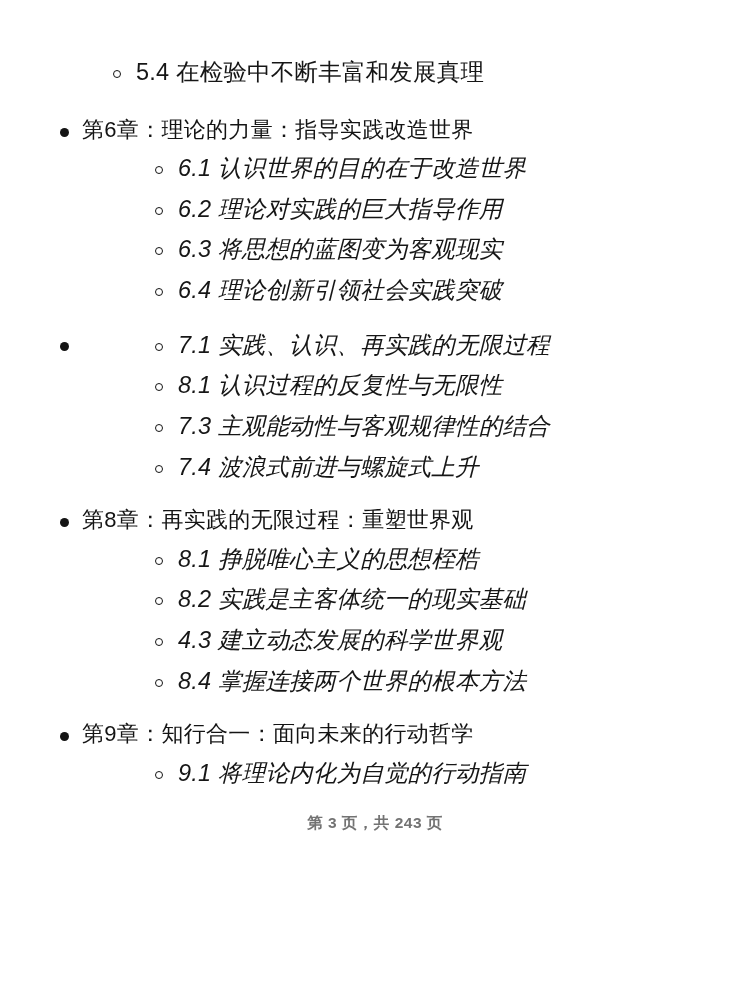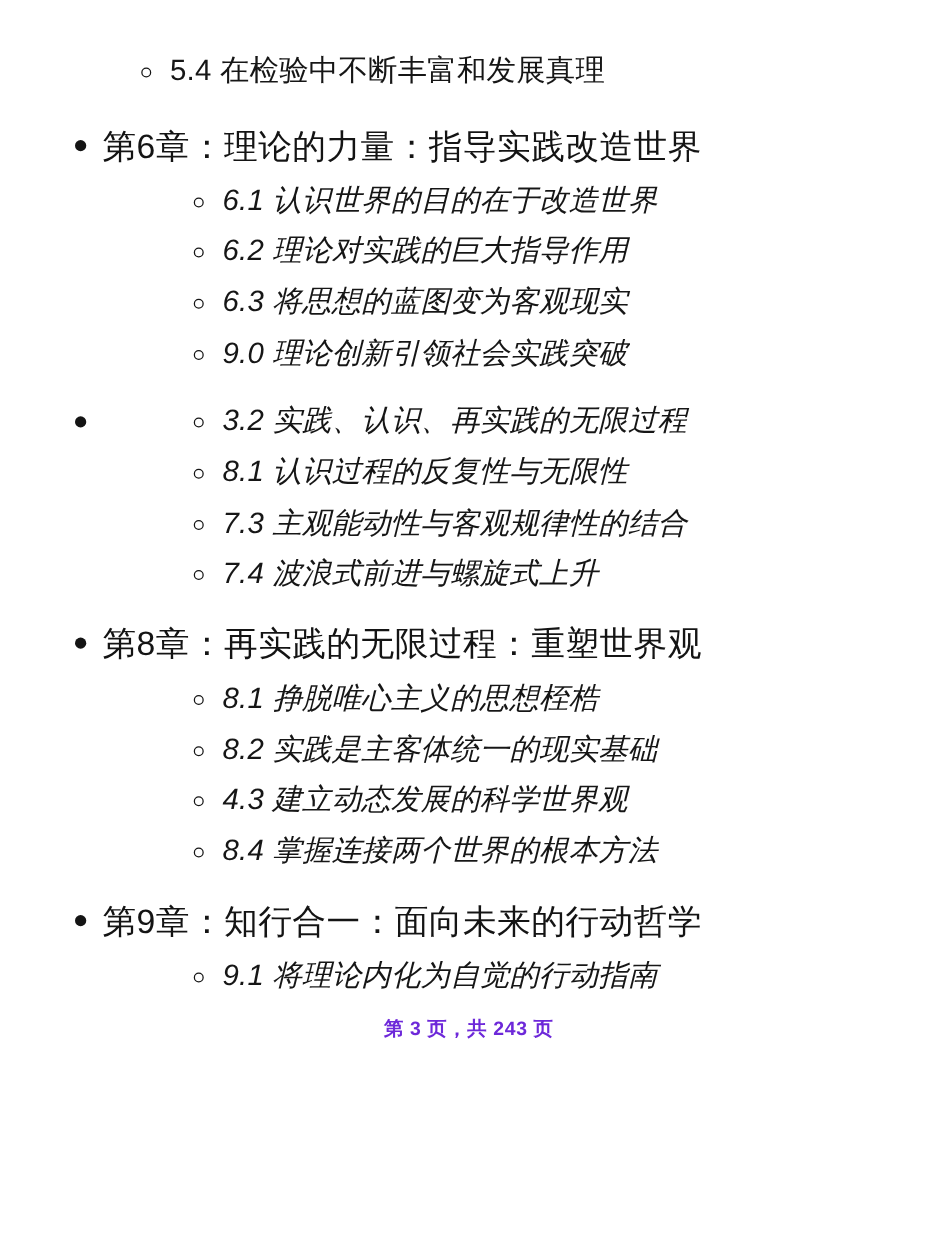--- a/index.html
+++ b/index.html
@@ -12,39 +12,39 @@
     background: #ffffff;
     font-family: "Liberation Sans", "DejaVu Sans", sans-serif;
     color: #1a1a1a;
     overflow: hidden;
     position: relative;
   }
   .page {
     width: 750px;
     height: 852px;
     box-sizing: border-box;
-    padding: 38px 40px 0 40px;
+    padding: 54px 40px 0 40px;
     position: relative;
     border-radius: 25px;
   }
   .toc {
     list-style: none;
     margin: 0;
     padding: 0;
   }
   .chapter {
     position: relative;
     padding-left: 42px;
     margin: 0 0 6px 0;
   }
   .chapter-first {
     margin-top: 0;
   }
   .chapter > .chapter-title {
-    font-size: 27px;
+    font-size: 22px;
     line-height: 1.52;
     letter-spacing: 0.3px;
     font-weight: 500;
     color: #141414;
     white-space: nowrap;
   }
   .chapter > .bullet {
     position: absolute;
     left: 20px;
     top: 15px;
@@ -86,21 +86,21 @@
     margin-bottom: 22px;
   }
   .footer {
     position: absolute;
     left: 0;
     right: 0;
     bottom: 18px;
     text-align: center;
     font-size: 15.5px;
     font-weight: bold;
-    color: #6d28d9;
+    color: #737373;
     letter-spacing: 0.5px;
   }
 </style>
 </head>
 <body>
 
 <div class="page">
 
   <ul class="toc">
 
@@ -120,31 +120,31 @@
         <li class="section">
           <span class="bullet-hollow"></span>
           <span class="section-title">6.2 理论对实践的巨大指导作用</span>
         </li>
         <li class="section">
           <span class="bullet-hollow"></span>
           <span class="section-title">6.3 将思想的蓝图变为客观现实</span>
         </li>
         <li class="section">
           <span class="bullet-hollow"></span>
-          <span class="section-title">9.0 理论创新引领社会实践突破</span>
+          <span class="section-title">6.4 理论创新引领社会实践突破</span>
         </li>
       </ul>
     </li>
 
     <li class="chapter">
       <span class="bullet"></span>
       <ul class="sections">
         <li class="section">
           <span class="bullet-hollow"></span>
-          <span class="section-title">3.2 实践、认识、再实践的无限过程</span>
+          <span class="section-title">7.1 实践、认识、再实践的无限过程</span>
         </li>
         <li class="section">
           <span class="bullet-hollow"></span>
           <span class="section-title">8.1 认识过程的反复性与无限性</span>
         </li>
         <li class="section">
           <span class="bullet-hollow"></span>
           <span class="section-title">7.3 主观能动性与客观规律性的结合</span>
         </li>
         <li class="section">

